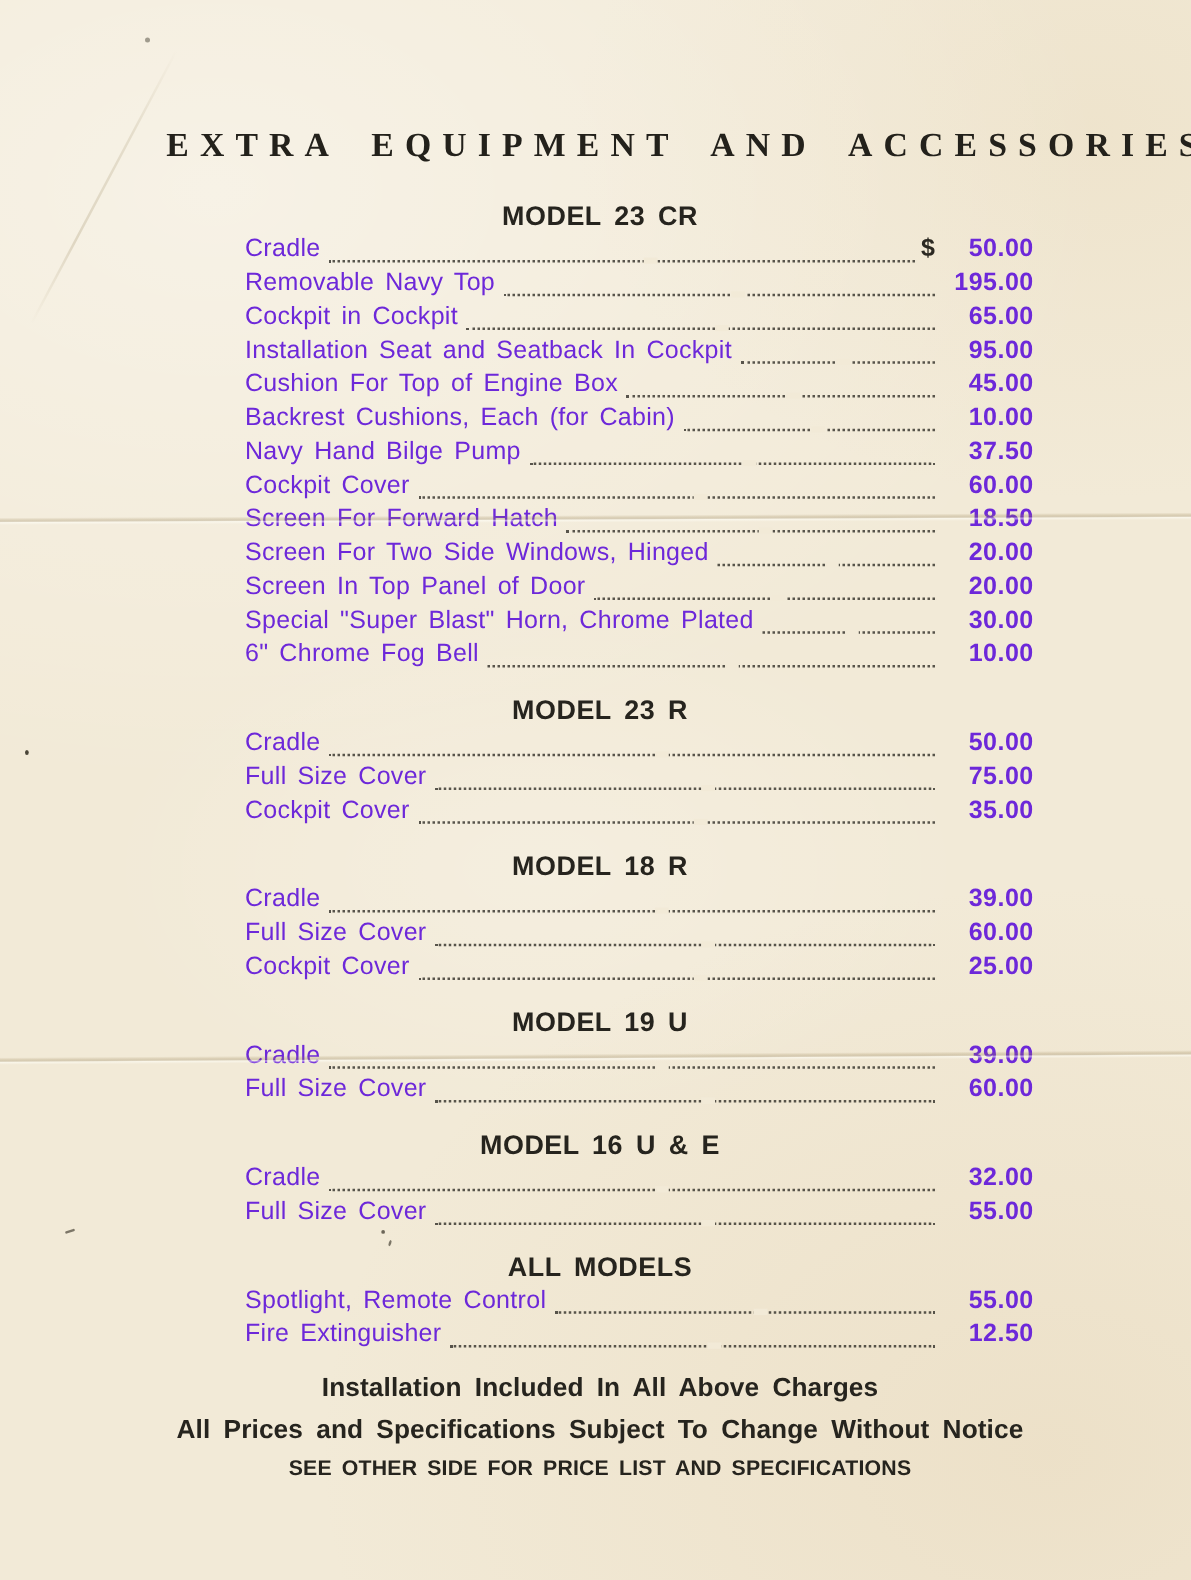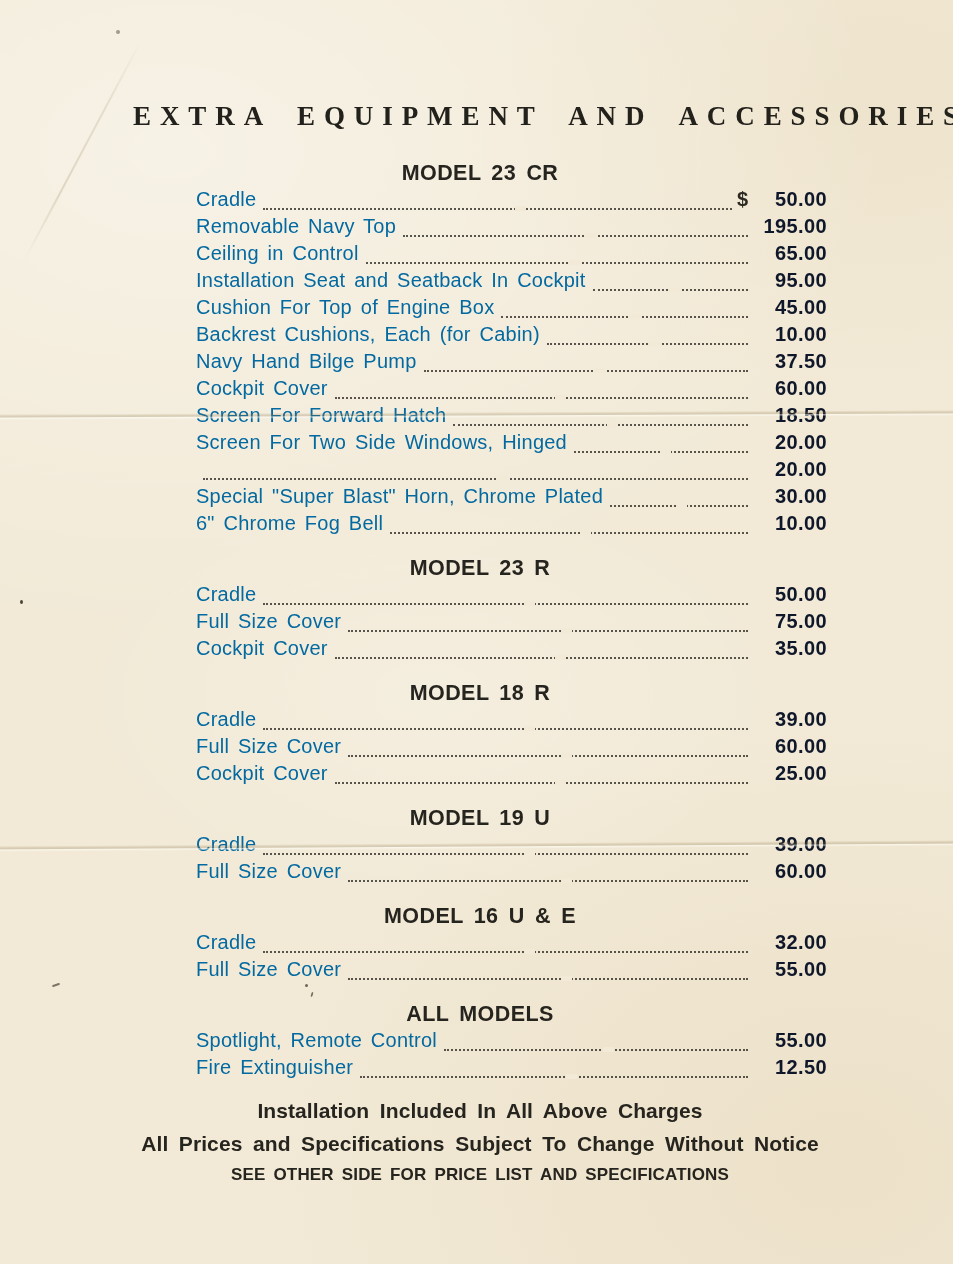--- a/index.html
+++ b/index.html
@@ -29,33 +29,33 @@
   }
 
   .model-section { margin-bottom:16px; }
   .model-heading {
     font-size:21.5px; line-height:26px; font-weight:700;
     letter-spacing:.02em; word-spacing:.18em;
     margin:0 0 2px; color:#26241e;text-align:center;
   }
   .rows { padding-left:63px; }
   .row { display:flex; align-items:baseline; height:27px; font-size:20px; }
-  .item-label { white-space:nowrap; letter-spacing:.012em; word-spacing:.15em; color:#0369a1; }
+  .item-label { white-space:nowrap; letter-spacing:.012em; word-spacing:.15em; color:#6d28d9; }
   .dots {
     flex:1; position:relative; align-self:flex-end;
     margin:0 5px 5px 7px;
     border-bottom:2px dotted rgba(43,41,34,.78);
   }
   .dots::after {
     content:""; position:absolute; right:44%; bottom:-3px;
     width:11px; height:5px; background:#f2ead7;
   }
   .currency { font-weight:700; padding-right:5px; }
   .currency:empty { display:none; padding:0; }
-  .price { font-weight:700; min-width:74px; text-align:right; letter-spacing:.02em; color:#0f172a; }
+  .price { font-weight:700; min-width:74px; text-align:right; letter-spacing:.02em; color:#6d28d9; }
 
   .footer { text-align:center; margin-top:12px; }
   .footer-line-1, .footer-line-2 {
     font-weight:700; font-size:21px; line-height:24px;
     margin:0 0 9px; word-spacing:.22em; letter-spacing:.004em; color:#26241e;
   }
   .footer-line-3 {
     font-weight:700; font-size:17px; line-height:20px;
     margin:4px 0 12px; word-spacing:.18em; letter-spacing:.01em; color:#26241e;
   }
@@ -101,21 +101,21 @@
   </div>
 
   <div class="row">
     <span class="item-label">Removable Navy Top</span>
     <span class="dots"></span>
 
     <span class="price">195.00</span>
   </div>
 
   <div class="row">
-    <span class="item-label">Ceiling in Control</span>
+    <span class="item-label">Cockpit in Cockpit</span>
     <span class="dots"></span>
 
     <span class="price">65.00</span>
   </div>
 
   <div class="row">
     <span class="item-label">Installation Seat and Seatback In Cockpit</span>
     <span class="dots"></span>
 
     <span class="price">95.00</span>
@@ -157,20 +157,21 @@
   </div>
 
   <div class="row">
     <span class="item-label">Screen For Two Side Windows, Hinged</span>
     <span class="dots"></span>
 
     <span class="price">20.00</span>
   </div>
 
   <div class="row">
+    <span class="item-label">Screen In Top Panel of Door</span>
     <span class="dots"></span>
 
     <span class="price">20.00</span>
   </div>
 
   <div class="row">
     <span class="item-label">Special "Super Blast" Horn, Chrome Plated</span>
     <span class="dots"></span>
 
     <span class="price">30.00</span>

